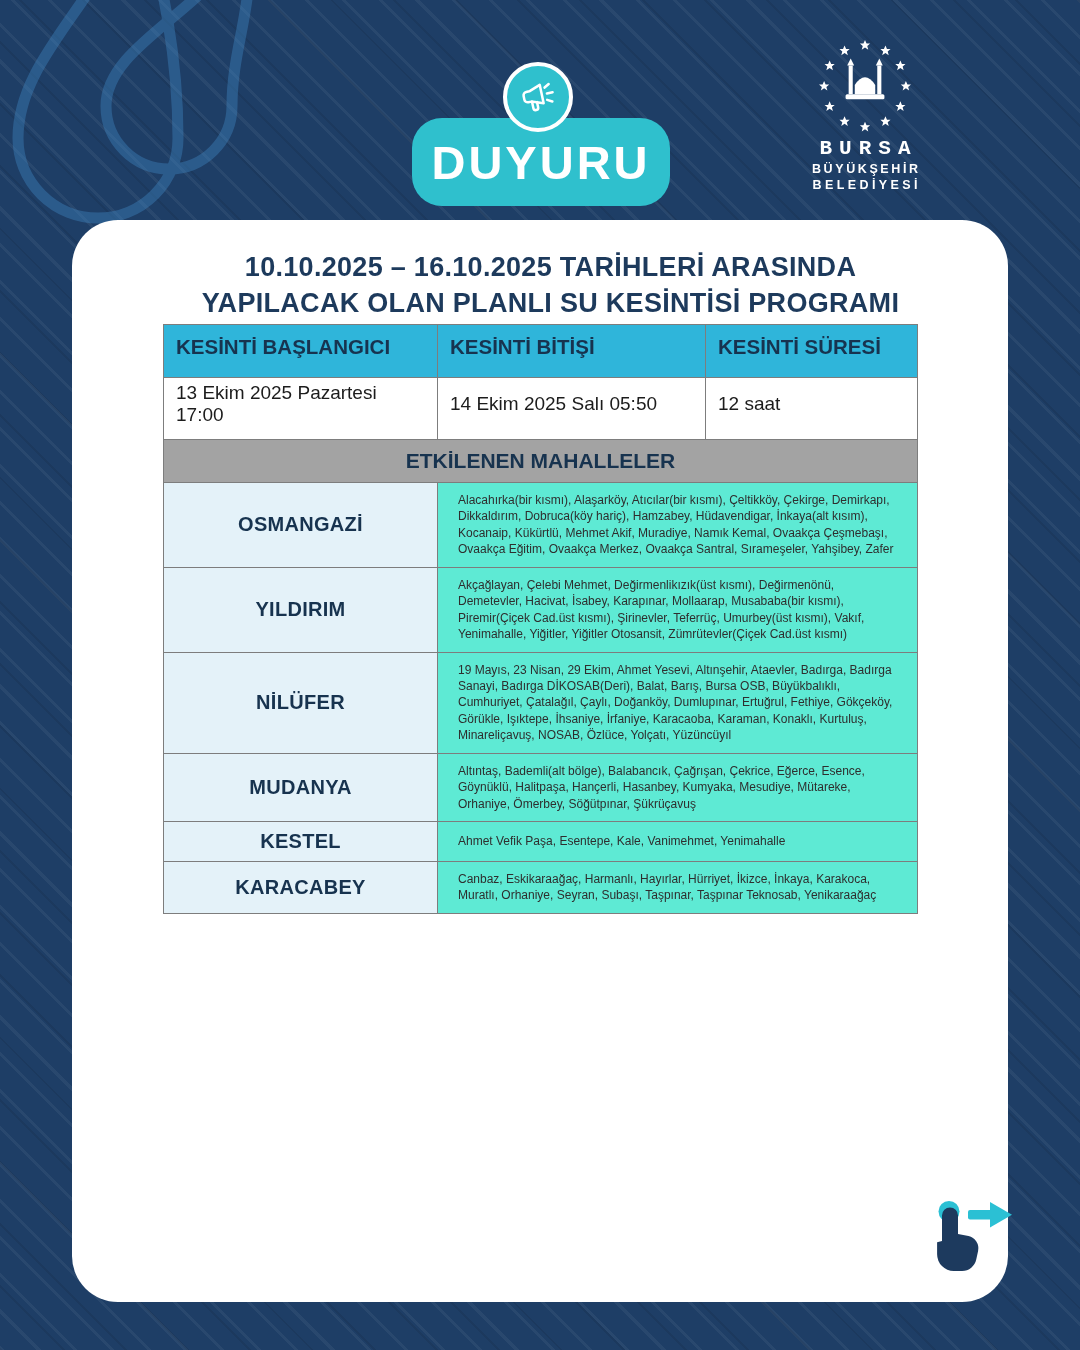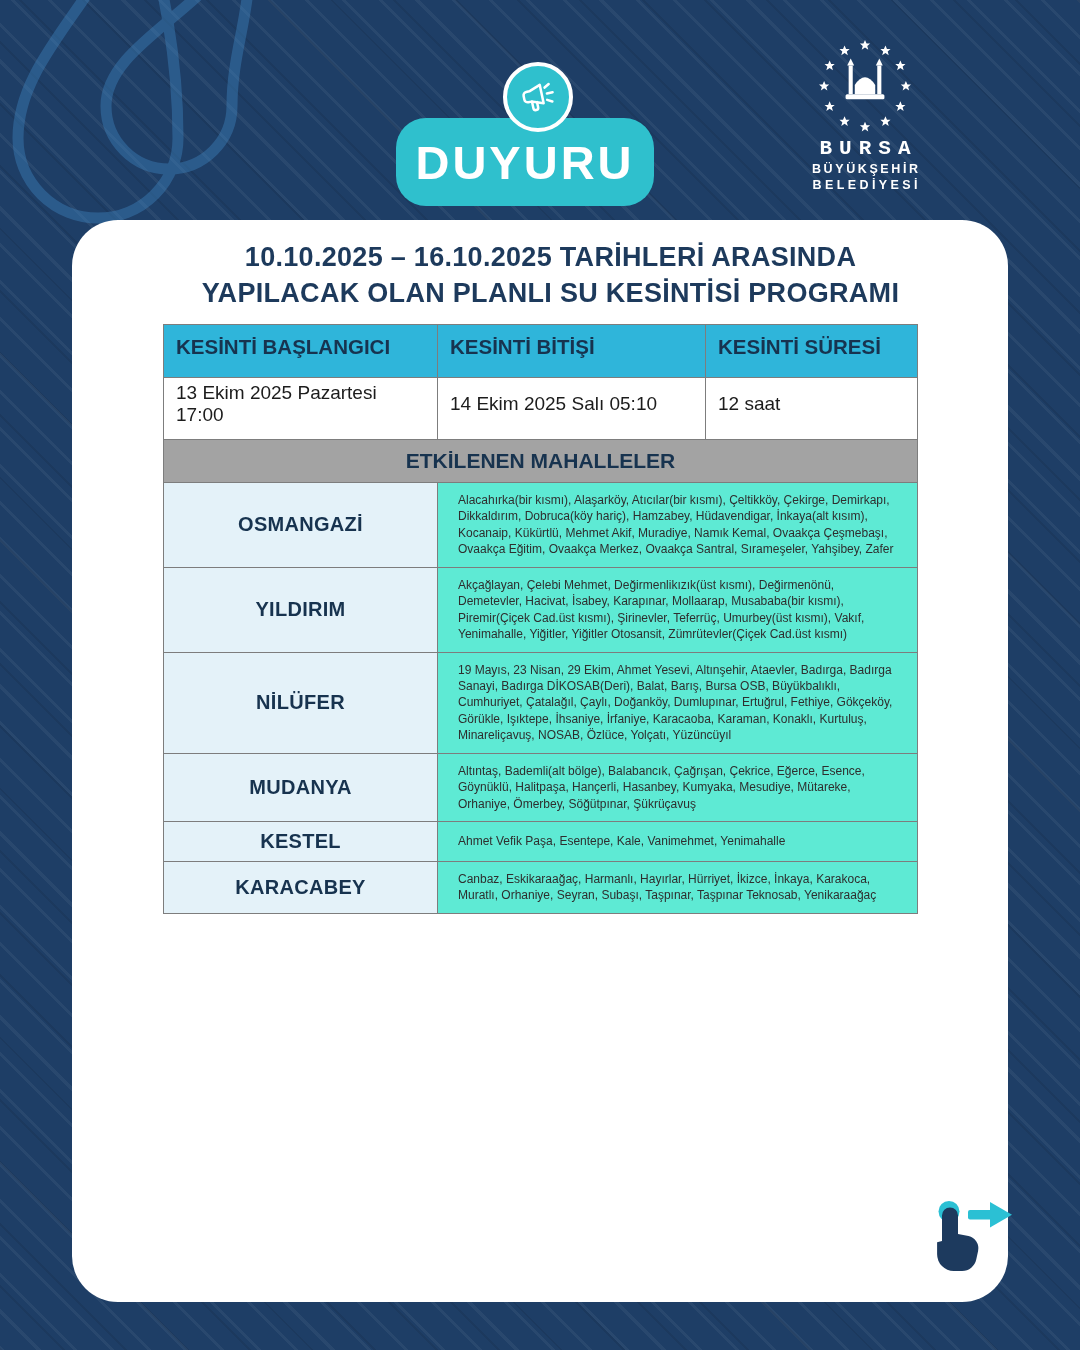--- a/index.html
+++ b/index.html
@@ -17,38 +17,38 @@
   .logo-bursa{position:absolute;left:798px;top:40px;width:134px;text-align:center;color:#fff;}
   .logo-bursa .emblem{display:block;margin:0 auto;}
   .bursa-l1{font-size:21px;font-weight:bold;letter-spacing:7px;text-indent:7px;margin-top:5px;font-family:Liberation Mono, monospace;}
   .bursa-l2{font-size:12.5px;font-weight:bold;letter-spacing:2.6px;text-indent:2.6px;margin-top:2px;}
   .bursa-l3{font-size:12.5px;font-weight:bold;letter-spacing:3.4px;text-indent:3.4px;margin-top:2px;}
   .logo-buski{position:absolute;left:942px;top:44px;width:78px;text-align:center;color:#fff;}
   .buski-text{font-size:23px;font-weight:bold;letter-spacing:1px;margin-top:7px;}
 
   
   .badge{
-    position:absolute;left:396px;top:118px;width:258px;height:88px;
+    position:absolute;left:412px;top:118px;width:258px;height:88px;
     background:#2fc0cd;border-radius:30px;color:#fff;
     display:flex;align-items:center;justify-content:center;
     font-size:47px;font-weight:bold;letter-spacing:3px;z-index:2;
   }
   .megaphone-circle{
     position:absolute;left:503px;top:62px;width:62px;height:62px;border-radius:50%;
     background:#2fc0cd;border:4px solid #fff;z-index:3;
     display:flex;align-items:center;justify-content:center;
   }
 
   
   .card{
     position:absolute;left:72px;top:220px;width:936px;height:1082px;
     background:#ffffff;border-radius:46px;
   }
   .title{
-    margin-top:20px;text-align:center;font-weight:bold;font-size:27px;
+    margin-top:30px;text-align:center;font-weight:bold;font-size:27px;
     color:#1d3a5c;line-height:1.32;letter-spacing:0.3px;padding-left:21px;
   }
 
   table.sched{
     position:absolute;left:91px;top:104px;width:754px;
     border-collapse:collapse;table-layout:fixed;
   }
   table.sched th, table.sched td{border:1.6px solid #7d7d7d;}
   thead th{
     background:#2fb5da;color:#17334f;font-size:20.5px;font-weight:bold;
@@ -141,21 +141,21 @@
       <thead>
         <tr>
           <th>KESİNTİ BAŞLANGICI</th>
           <th>KESİNTİ BİTİŞİ</th>
           <th>KESİNTİ SÜRESİ</th>
         </tr>
       </thead>
       <tbody>
         <tr class="s2">
           <td>13 Ekim 2025 Pazartesi 17:00</td>
-          <td>14 Ekim 2025 Salı 05:10</td>
+          <td>14 Ekim 2025 Salı 05:50</td>
           <td>12 saat</td>
         </tr>
         <tr class="affhead">
           <th colspan="3">ETKİLENEN MAHALLELER</th>
         </tr>
         <tr class="dist">
           <th>OSMANGAZİ</th>
           <td colspan="2">Alacahırka(bir kısmı), Alaşarköy, Atıcılar(bir kısmı), Çeltikköy, Çekirge, Demirkapı, Dikkaldırım, Dobruca(köy hariç), Hamzabey, Hüdavendigar, İnkaya(alt kısım), Kocanaip, Kükürtlü, Mehmet Akif, Muradiye, Namık Kemal, Ovaakça Çeşmebaşı, Ovaakça Eğitim, Ovaakça Merkez, Ovaakça Santral, Sırameşeler, Yahşibey, Zafer</td>
         </tr>
         <tr class="dist">

